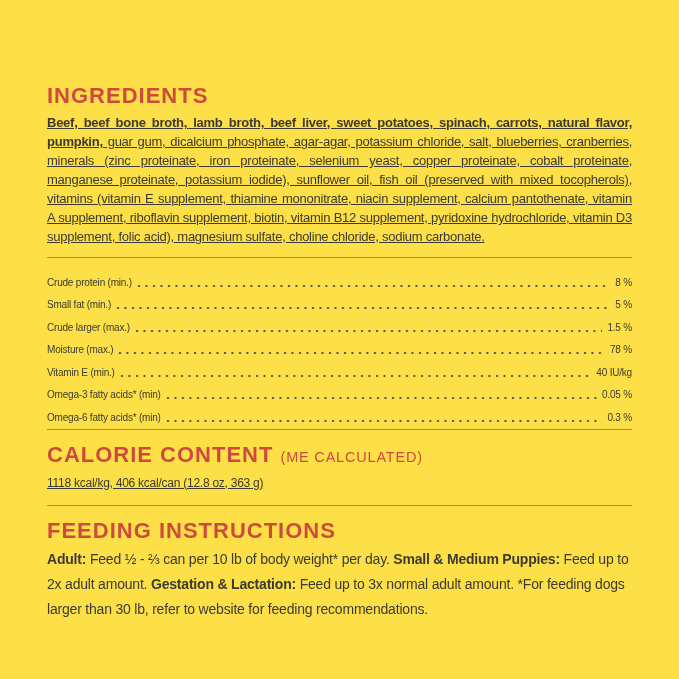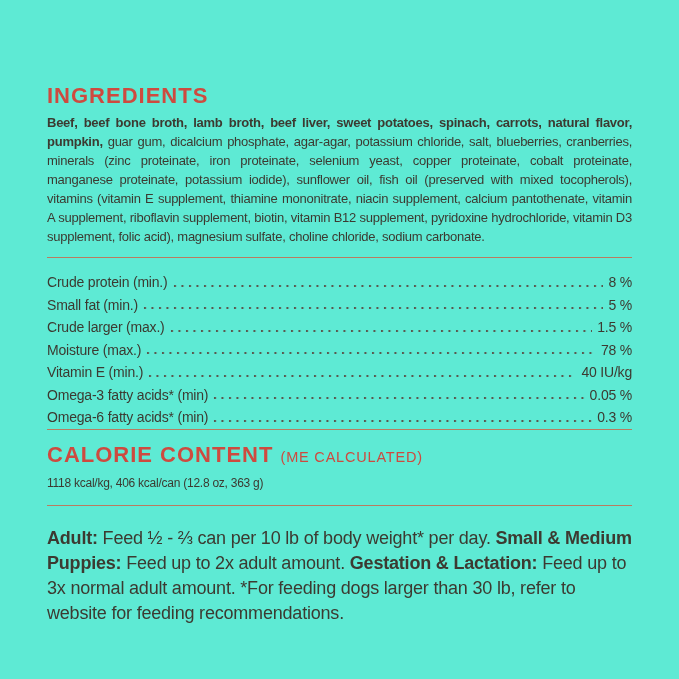--- a/index.html
+++ b/index.html
@@ -1,20 +1,20 @@
 <!DOCTYPE html>
 <html><head>
 <meta charset="utf-8">
 <style>
   html, body { margin: 0; padding: 0; }
   .page {
     position: relative;
     width: 679px;
     height: 679px;
-    background: #5eead4;
+    background: #fde047;
     box-sizing: border-box;
     padding: 84px 47px 0 47px;
     font-family: "Liberation Sans", sans-serif;
     color: #3c3a31;
     overflow: hidden;
   }
   .section-heading {
     margin: 0;
     color: #ce4a3f;
     font-size: 22px;
@@ -25,57 +25,58 @@
   .heading-suffix {
     font-size: 14.5px;
     letter-spacing: 0.8px;
     font-weight: normal;
   }
   .body-text {
     font-size: 13px;
     line-height: 19px;
     letter-spacing: -0.25px;
     margin: 5px 0 0 0;
+    text-decoration: underline;
   }
   .ingredients-text { text-align: justify; margin-bottom: 11px; }
   .divider {
     border: none;
     border-top: 1px solid #b97c60;
     margin: 0;
   }
   .section-gap { margin-top: 13px; }
   .ga-rows { margin-top: 4px; }
   .ga-row {
     display: flex;
     align-items: stretch;
     height: 22.5px;
-    font-size: 14px;
+    font-size: 10px;
     letter-spacing: -0.2px;
   }
   .ga-label { white-space: nowrap; align-self: center; }
   .ga-dots {
     flex: 1;
     margin: 0 5px;
     background-image: radial-gradient(circle at 2px 2px, #5a584e 1.05px, rgba(0,0,0,0) 1.45px);
     background-size: 7.5px 4px;
     background-repeat: repeat-x;
     background-position: left calc(100% - 6px);
   }
   .ga-value { white-space: nowrap; align-self: center; }
   .footnote {
     font-size: 12.3px;
     letter-spacing: -0.2px;
     margin: 6px 0 11px 0;
   }
   .calorie-text { margin: 5px 0 12px 0; font-size: 12px; }
   .feeding-text {
-    font-size: 18px;
+    font-size: 14px;
     line-height: 25px;
     letter-spacing: -0.2px;
-    margin-top: 20px;
+    margin-top: 4px;
   }
   b { font-weight: bold; }
 </style>
 </head>
 <body>
 
 <div class="page">
 
   <section>
     <h2 class="section-heading">INGREDIENTS</h2>
@@ -127,16 +128,17 @@
   <hr class="divider">
 
   <section class="section-gap">
     <h2 class="section-heading"><span>CALORIE CONTENT </span><span class="heading-suffix">(ME CALCULATED)</span></h2>
     <p class="body-text calorie-text">1118 kcal/kg, 406 kcal/can (12.8 oz, 363 g)</p>
   </section>
 
   <hr class="divider">
 
   <section class="section-gap">
+    <h2 class="section-heading">FEEDING INSTRUCTIONS</h2>
     <p class="feeding-text"><b>Adult:</b><span> Feed ½ - ⅔ can per 10 lb of body weight* per day. </span><b>Small &amp; Medium Puppies:</b><span> Feed up to 2x adult amount. </span><b>Gestation &amp; Lactation:</b><span> Feed up to 3x normal adult amount. *For feeding dogs larger than 30 lb, refer to website for feeding recommendations.</span></p>
   </section>
 
 </div>
 
 </body></html>

